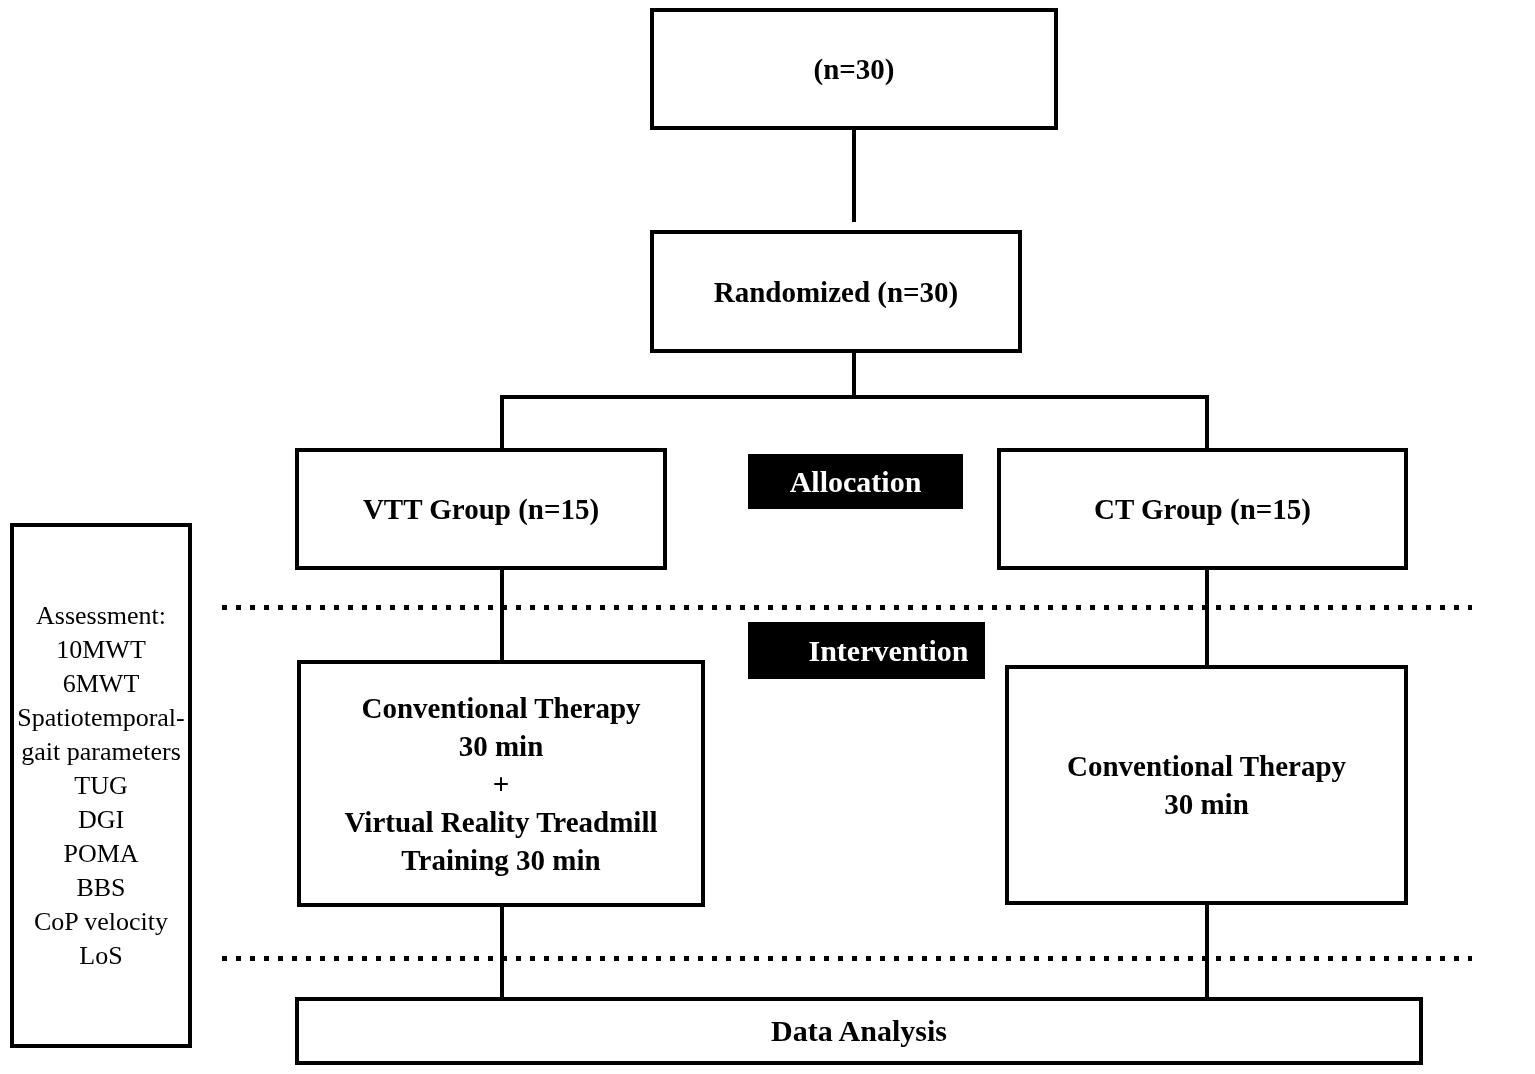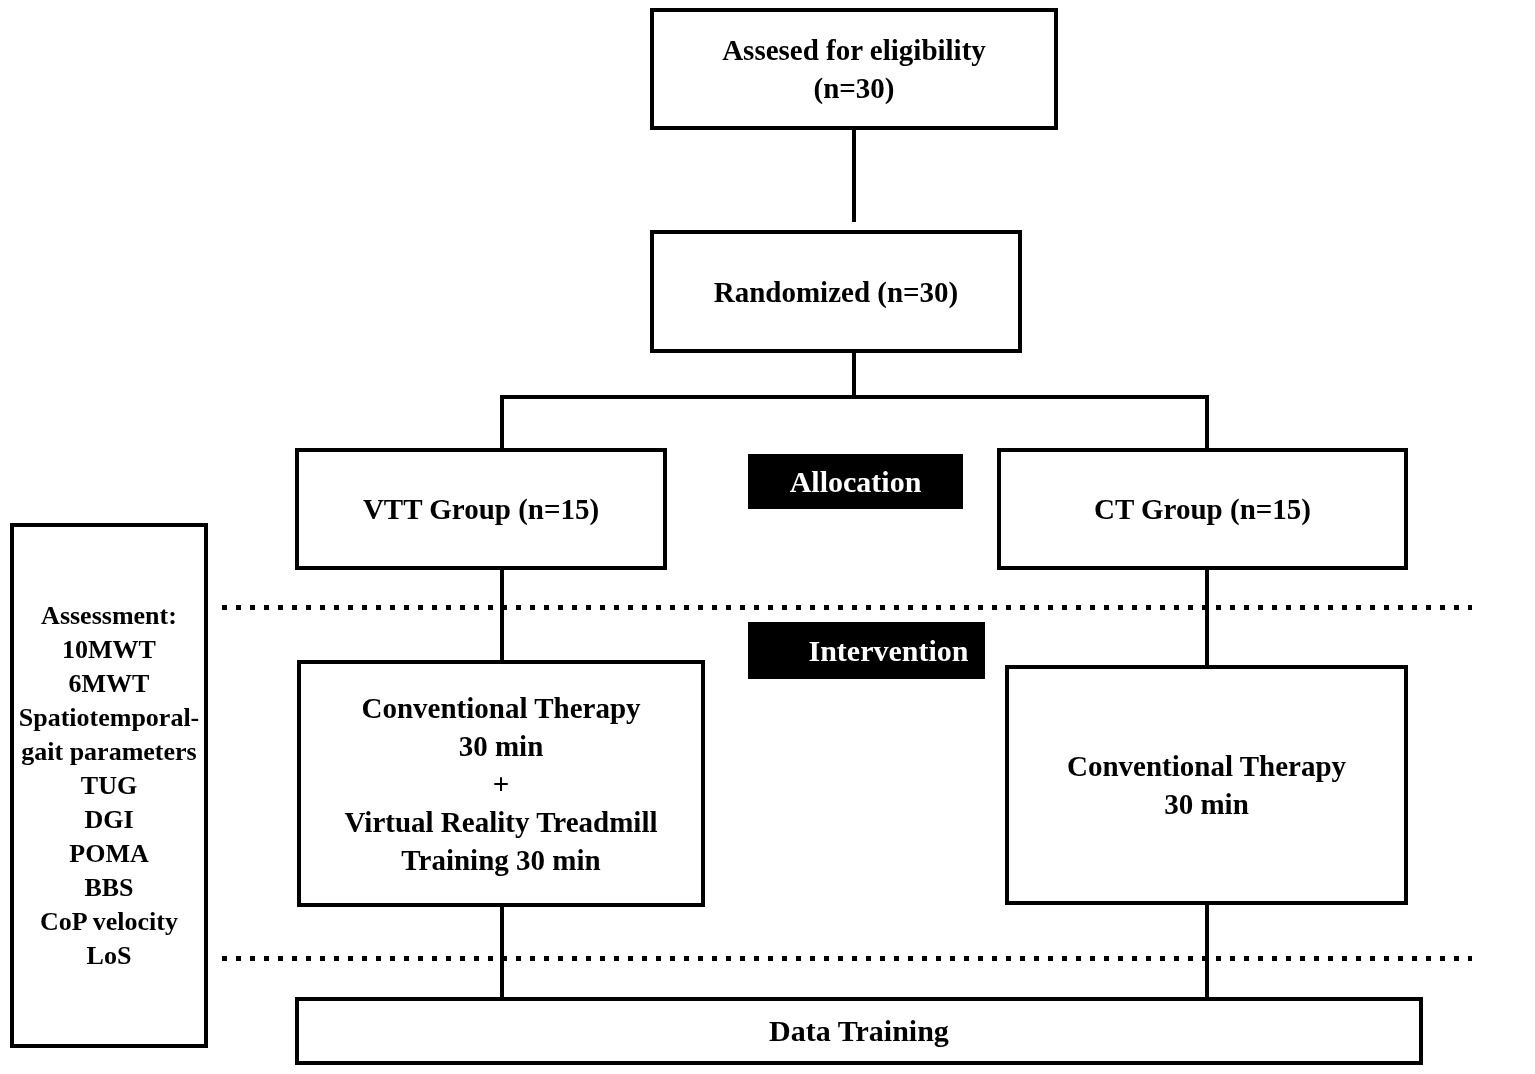--- a/index.html
+++ b/index.html
@@ -65,31 +65,31 @@
   }
   .tlabel sub {
     font-size: 22px;
     font-style: italic;
     vertical-align: -8px;
   }
   .sidebar {
     position: absolute;
     left: 10px;
     top: 523px;
-    width: 198px;
+    width: 182px;
     height: 525px;
     box-sizing: border-box;
     background: #ffffff;
     border: 4px solid #000000;
     display: flex;
     flex-direction: column;
     align-items: center;
     justify-content: center;
     text-align: left;
-    font-weight: bold;
+    font-weight: normal;
     font-size: 26px;
     line-height: 34px;
     z-index: 3;
   }
   
   .eligibility-box   { left: 650px;  top: 8px;    width: 408px;  height: 122px; }
   .randomized-box    { left: 650px;  top: 230px;  width: 372px;  height: 123px; }
   .vtt-group-box     { left: 295px;  top: 448px;  width: 372px;  height: 122px; }
   .ct-group-box      { left: 997px;  top: 448px;  width: 411px;  height: 122px; }
   .vtt-int-box       { left: 297px;  top: 660px;  width: 408px;  height: 247px; }
@@ -114,21 +114,20 @@
   <div class="line" style="left:1205px; top:903px; width:4px; height:96px;"></div>
 
   <div class="dotline" style="left:222px; top:605px; width:1250px;"></div>
   <div class="dotline" style="left:222px; top:956px; width:1250px;"></div>
 
   <div class="tlabel" style="left:1492px; top:585px;"><span>T</span><sub>0</sub></div>
   <div class="tlabel" style="left:1492px; top:936px;text-align:right;"><span>T</span><sub>1</sub></div>
 
   <div class="box eligibility-box">
     <div>
-      <div>Assesed for eligibility</div>
       <div>(n=30)</div>
     </div>
   </div>
 
   <div class="box randomized-box">
     <div>Randomized (n=30)</div>
   </div>
 
   <div class="ribbon allocation-ribbon">
     <span>Allocation</span>
@@ -171,16 +170,16 @@
     <div>gait parameters</div>
     <div>TUG</div>
     <div>DGI</div>
     <div>POMA</div>
     <div>BBS</div>
     <div>CoP velocity</div>
     <div>LoS</div>
   </div>
 
   <div class="box data-analysis-box">
-    <div>Data Training</div>
+    <div>Data Analysis</div>
   </div>
 
 </div>
 
 </body></html>

